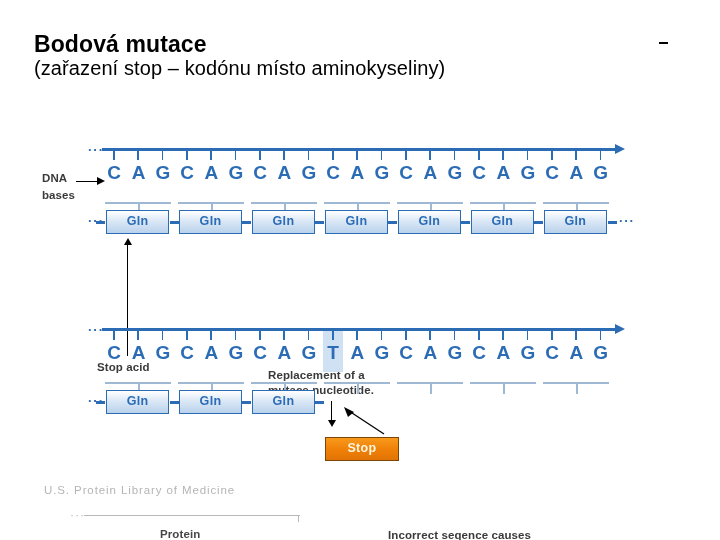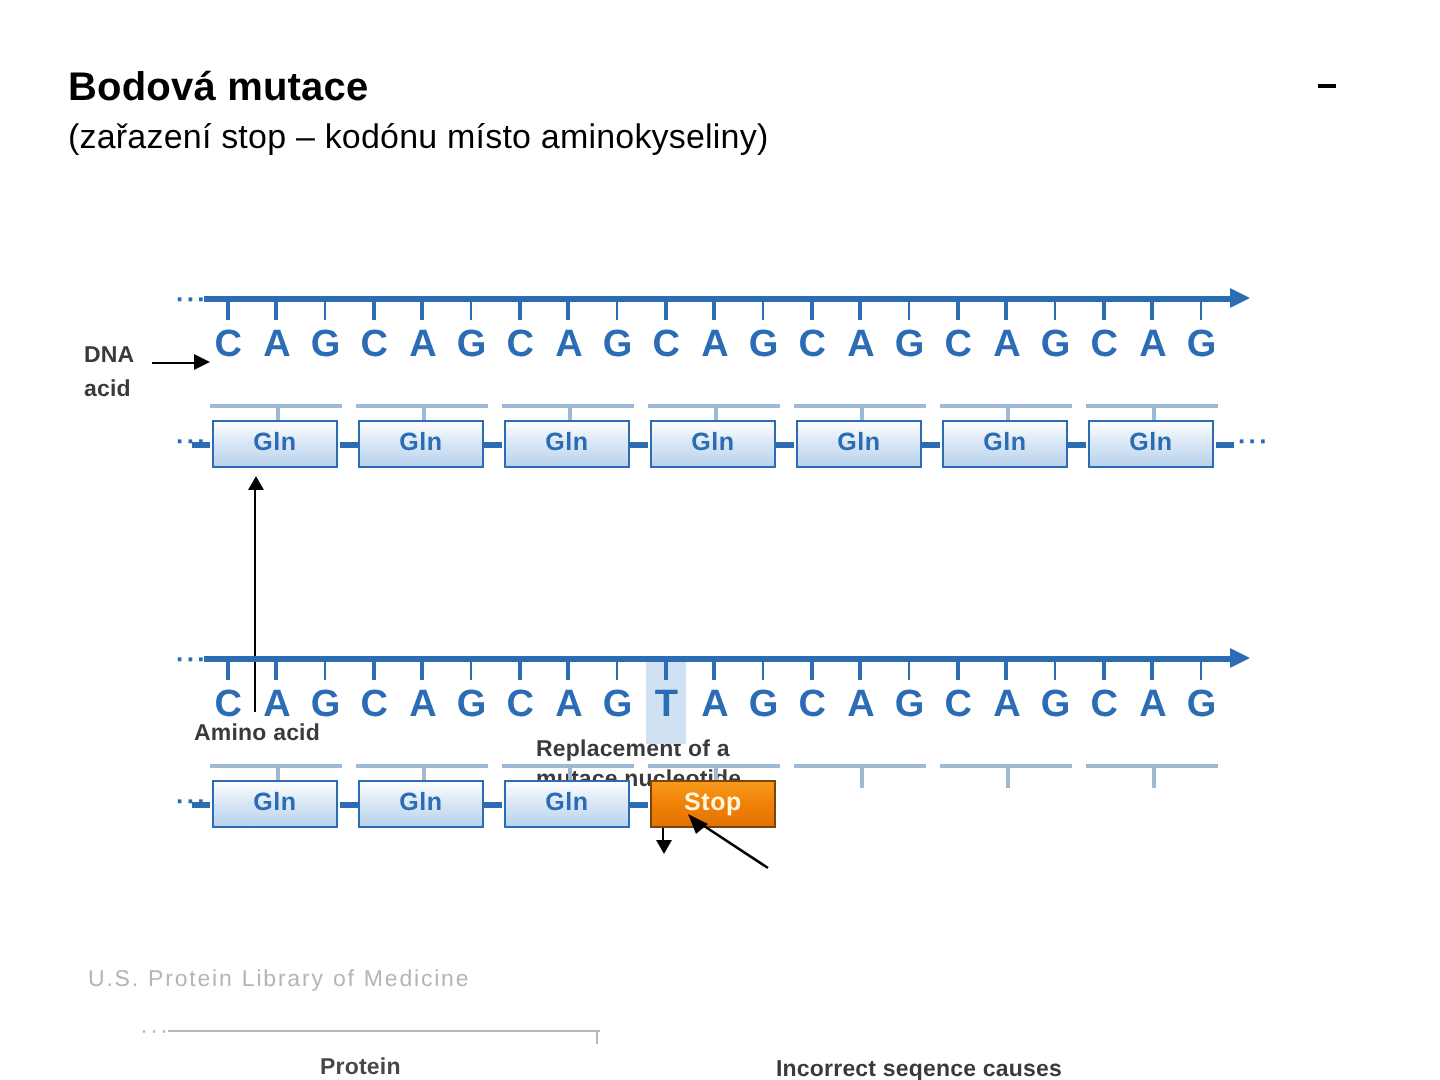--- a/index.html
+++ b/index.html
@@ -16,28 +16,28 @@
   }
 
   
   #slide-title {
     position: absolute;
     left: 34px;
     top: 32px;
     width: 600px;
   }
   #slide-title .line1 {
-    font-size: 20px;
+    font-size: 23px;
     font-weight: bold;
     color: #000000;
     line-height: 24px;
     letter-spacing: 0.1px;
   }
   #slide-title .line2 {
-    font-size: 17px;
+    font-size: 20px;
     font-weight: normal;
     color: #000000;
     line-height: 25px;
     letter-spacing: 0.1px;
   }
 
   
   #corner-mark {
     position: absolute;
     left: 659px;
@@ -300,21 +300,21 @@
   <div class="line1">Bodová mutace</div>
   <div class="line2">(zařazení stop – kodónu místo aminokyseliny)</div>
 </div>
 
 <div id="corner-mark"></div>
 
 <div id="figure">
 
 
   <div class="cap" id="cap-dna-bases">DNA
-acid</div>
+bases</div>
 
   <div class="hline" style="left:76px; top:71px; width:22px;"></div>
   <div class="arrowhead-right" style="left:97px; top:67px;"></div>
 
   <div class="strand" id="strand-top">
     <div class="axis-dots">···</div>
     <div class="axis-line"></div>
     <div class="axis-arrow"></div>
     <div class="bases" id="bases-top">
         <div class="base" style="left: 0px;">
@@ -431,21 +431,21 @@
       <div class="aa-link" style="left: 300.47px;"></div>
       <div class="aa-box" style="left: 309.96px; width: 63px;">Gln</div>
       <div class="aa-link" style="left: 373.46px;"></div>
       <div class="aa-box" style="left: 382.95px; width: 63px;">Gln</div>
       <div class="aa-link" style="left: 446.45px;"></div>
       <div class="aa-box" style="left: 455.94px; width: 63px;">Gln</div>
       <div class="aa-link" style="left: 519.94px;"></div>
       <div class="aa-dots-r" style="left: 530.94px;">···</div>
     </div>
 
-  <div class="cap" id="cap-amino-acid">Amino acid</div>
+  <div class="cap" id="cap-amino-acid">Stop acid</div>
   <div class="vline" style="left:127px; top:133px; height:113px;"></div>
   <div class="arrowhead-up" style="left:124px; top:128px;"></div>
 
   <div class="cap" id="cap-replacement">Replacement of a
 mutace nucleotide.</div>
   <div class="vline" style="left:331px; top:291px; height:22px;"></div>
   <div class="arrowhead-down" style="left:328px; top:310px;"></div>
 
   <div class="strand" id="strand-bottom">
     <div class="axis-dots">···</div>
@@ -556,21 +556,21 @@
 
   <div class="aarow" id="aarow-bottom">
       <div class="aa-dots-l">···</div>
       <div class="aa-link" style="left: 8px;"></div>
       <div class="aa-box" style="left: 18px; width: 63px;">Gln</div>
       <div class="aa-link" style="left: 81.5px;"></div>
       <div class="aa-box" style="left: 90.99px; width: 63px;">Gln</div>
       <div class="aa-link" style="left: 154.49px;"></div>
       <div class="aa-box" style="left: 163.98px; width: 63px;">Gln</div>
       <div class="aa-link" style="left: 227.48px;"></div>
-      <div class="aa-box stop" style="left: 236.97px; width: 63px;">Stop</div>
+      <div class="aa-box stop" style="left: 236.97px; width: 74px; margin-top: 47px;">Stop</div>
     </div>
 
   <div id="protein-bracket">
     <div class="pb-dots">···</div>
     <div class="pb-top"></div>
     <div class="pb-end"></div>
   </div>
   <div class="cap" id="cap-protein">Protein</div>
 
   <div class="cap" id="cap-incorrect">Incorrect seqence causes

